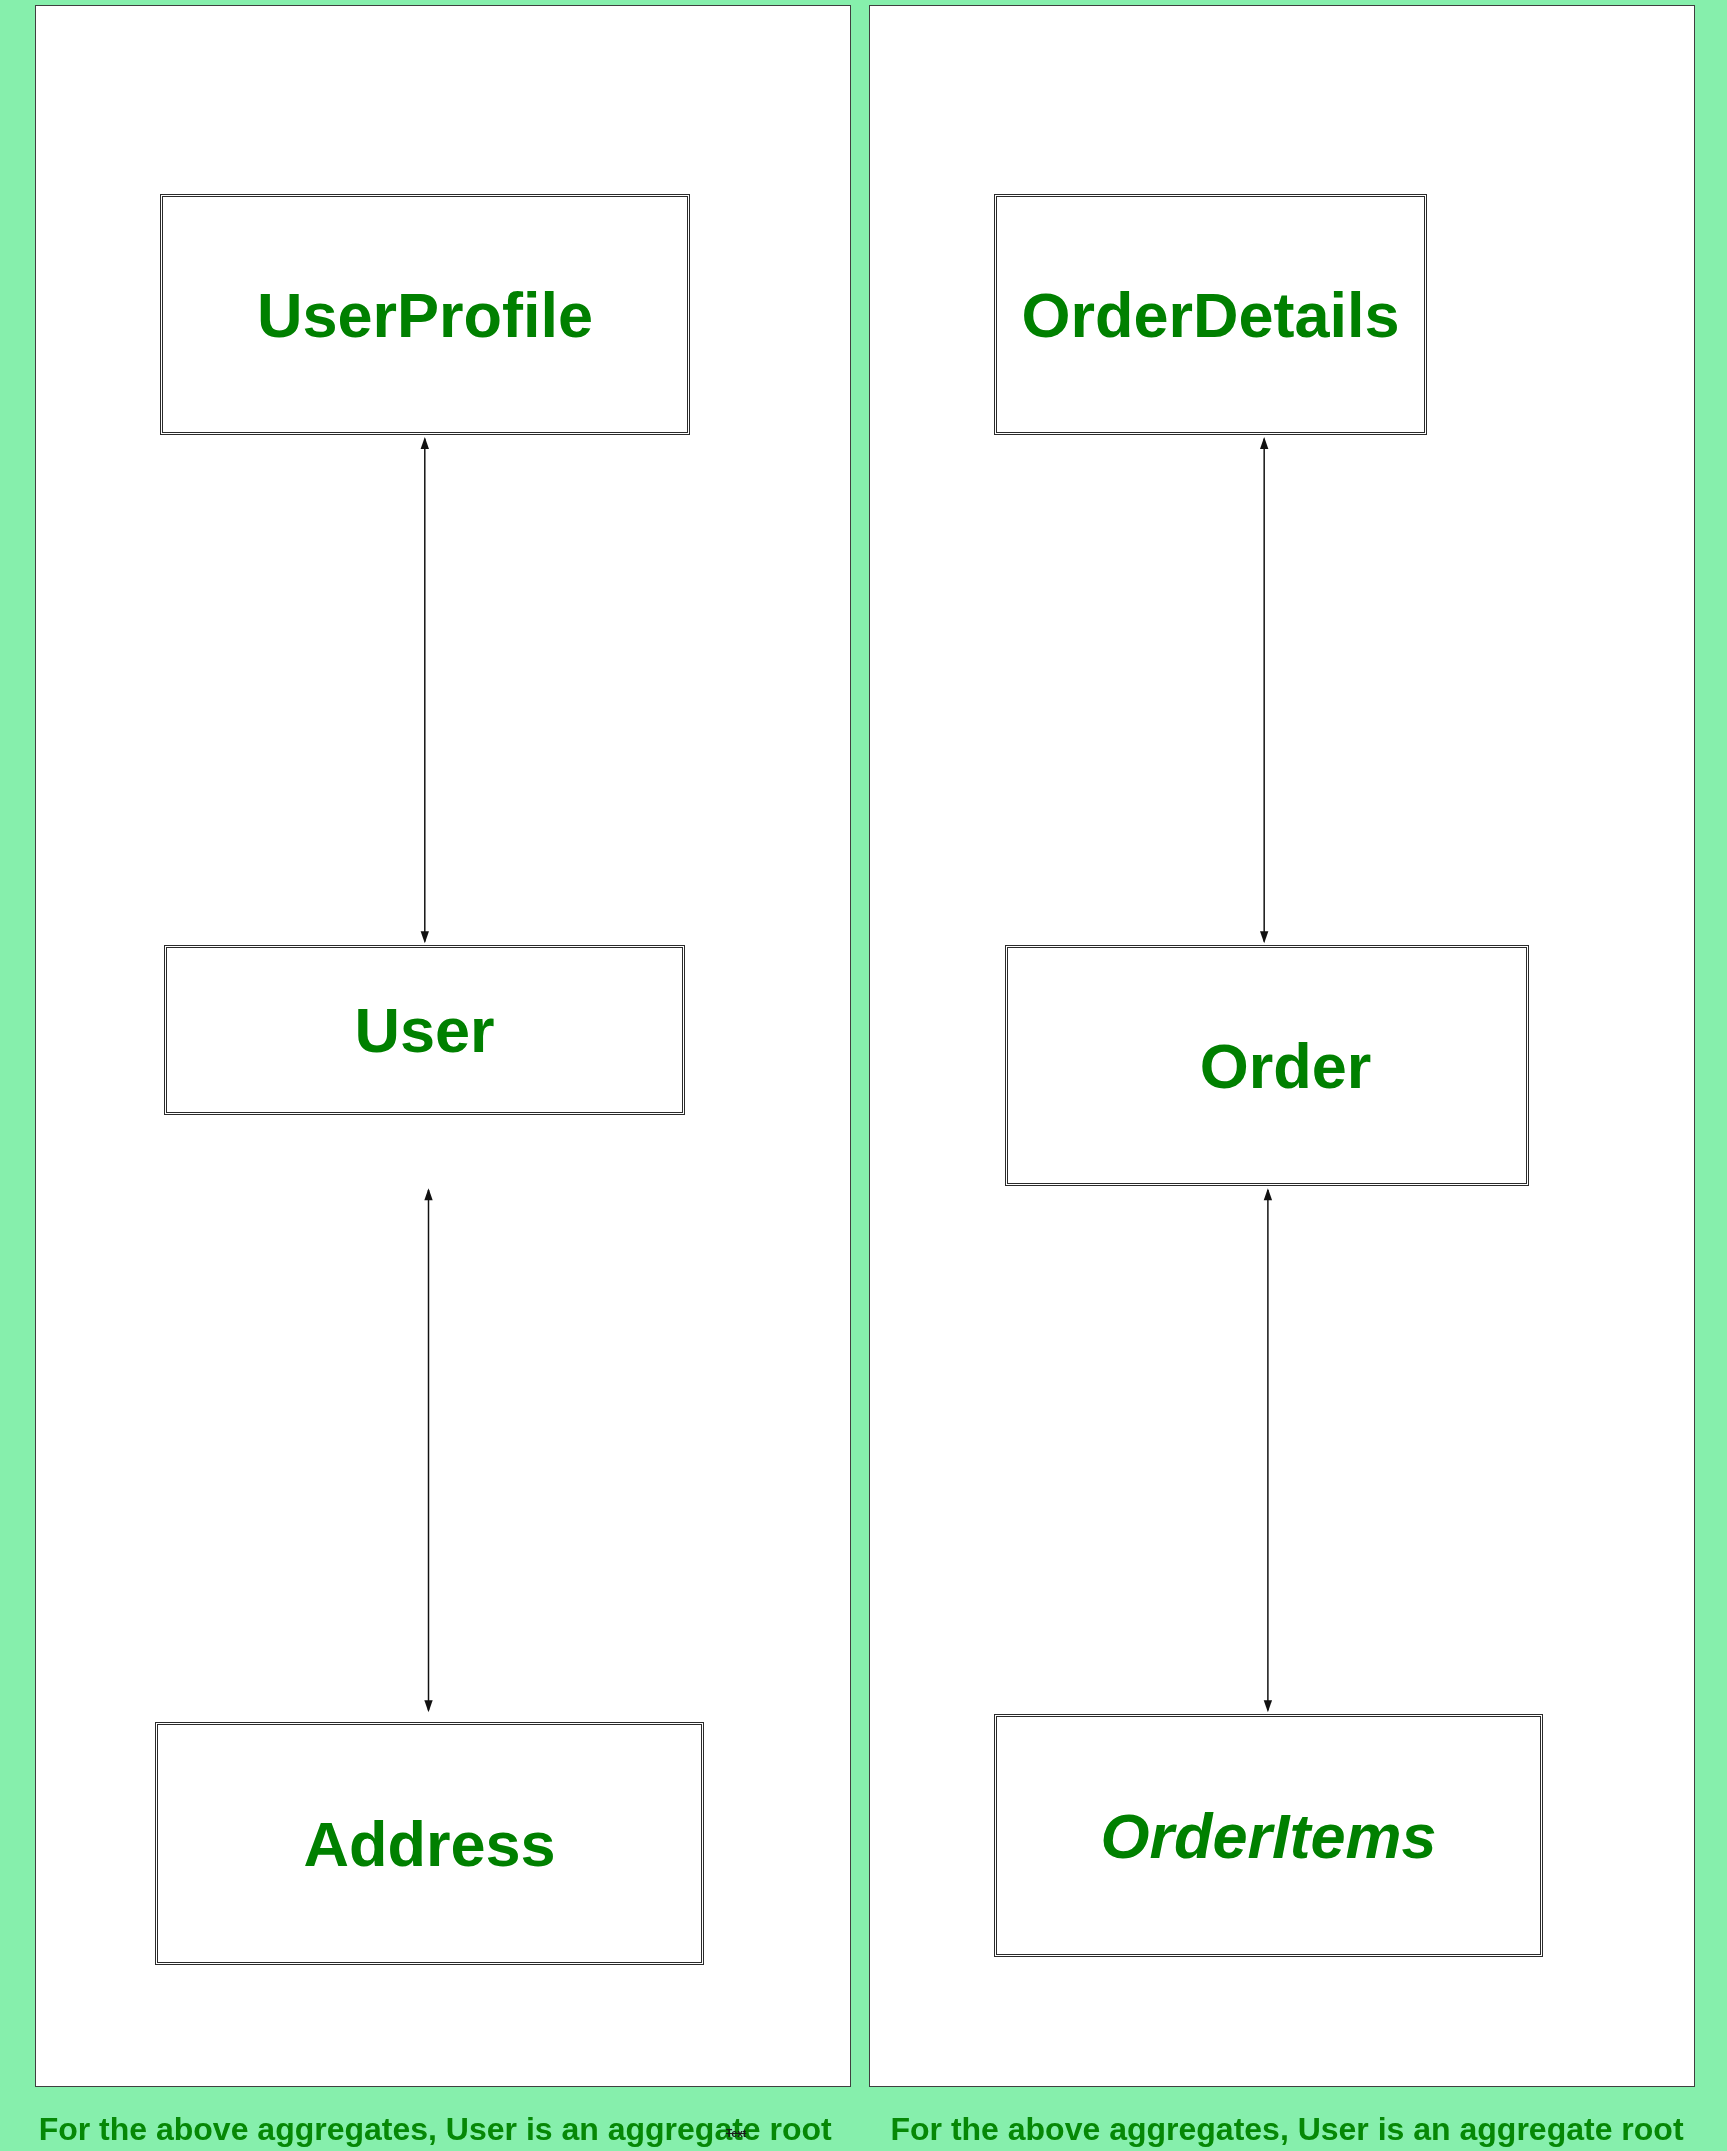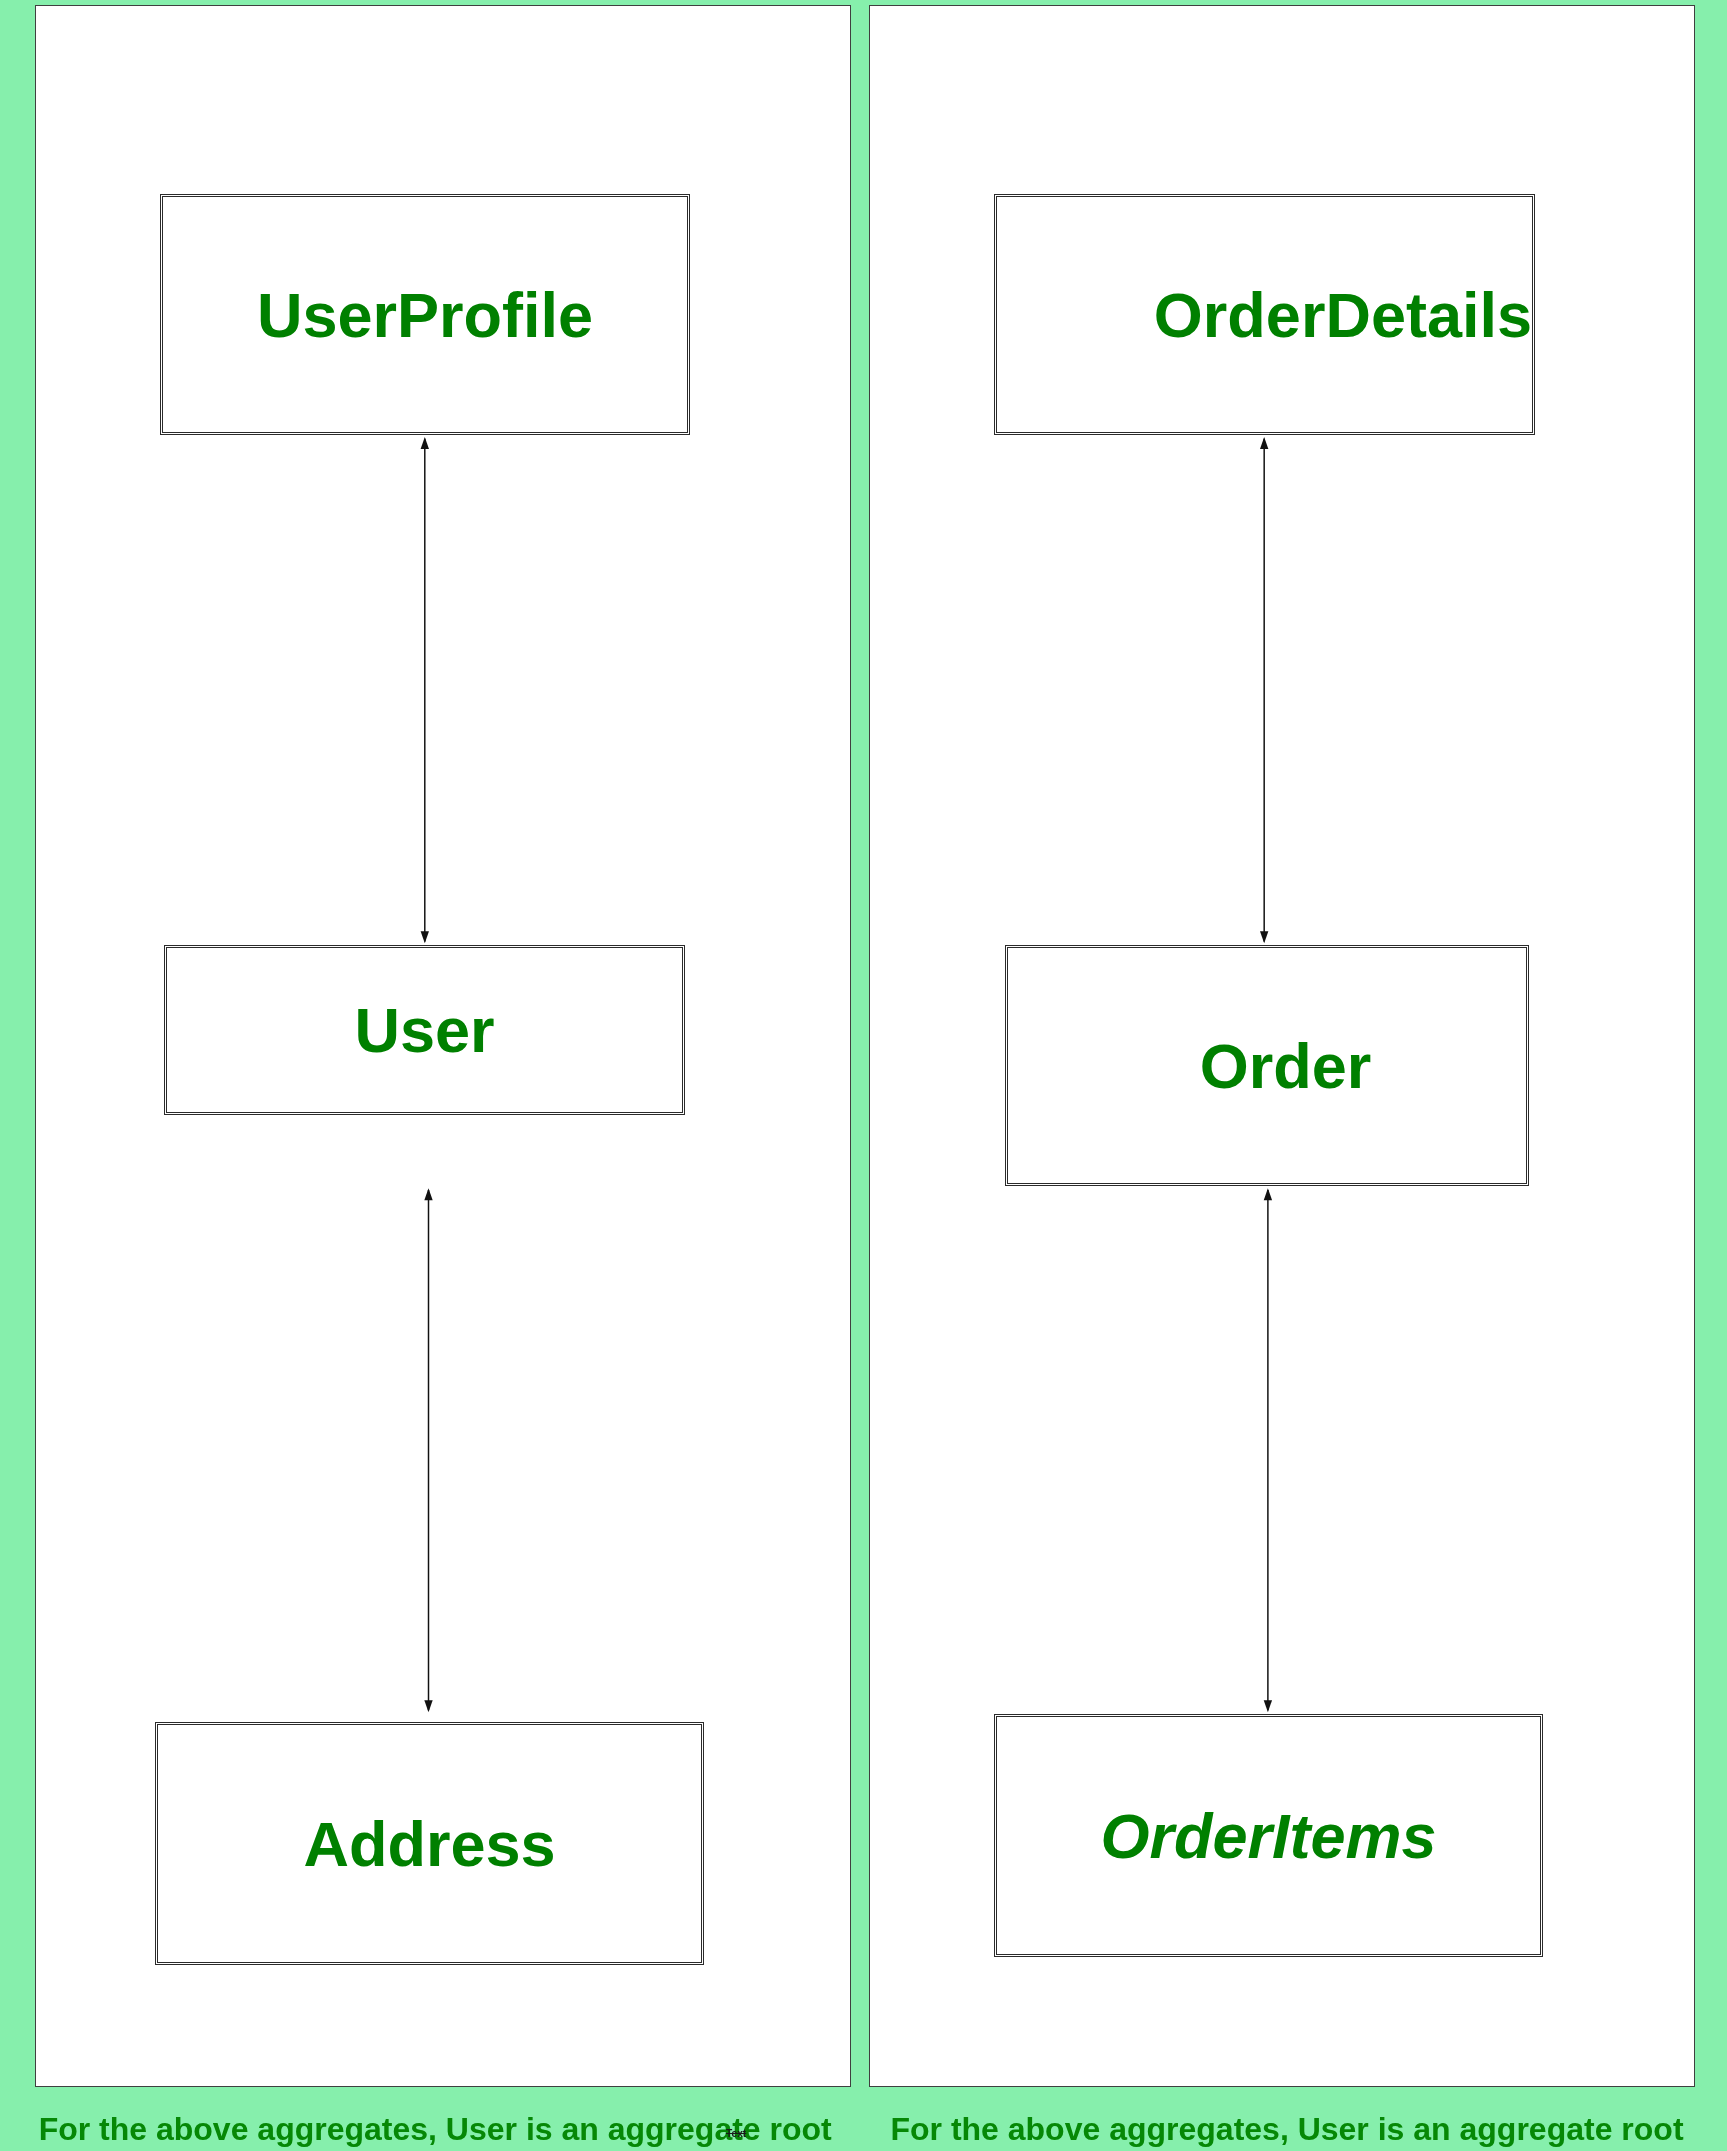--- a/index.html
+++ b/index.html
@@ -38,21 +38,21 @@
     color: #008000;
     font-weight: bold;
     font-size: 63px;
     letter-spacing: 0px;
     white-space: nowrap;
   }
 
   #box-userprofile  { left: 160px;  top: 194px;  width: 530px; height: 241px; }
   #box-user         { left: 164px;  top: 945px; width: 521px; height: 170px; }
   #box-address      { left: 155px;  top: 1714px; width: 549px; height: 243px; margin-top: 8px; }
-  #box-orderdetails { left: 994px; top: 194px;  width: 541px; height: 241px; justify-content: flex-end; }
+  #box-orderdetails { left: 994px; top: 194px;  width: 433px; height: 241px; }
   #box-order        { left: 1005px; top: 945px; width: 524px; height: 241px; padding-left: 37px; }
   #box-orderitems   { left: 994px; top: 1714px; width: 549px; height: 243px; font-style: italic; }
 
   .arrows {
     position: absolute;
     left: 0; top: 0;
     width: 1727px;
     height: 2151px;
     pointer-events: none;
   }

